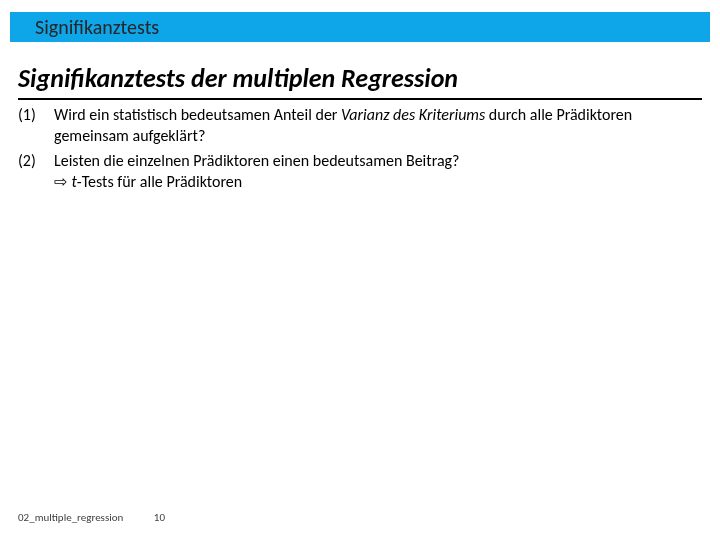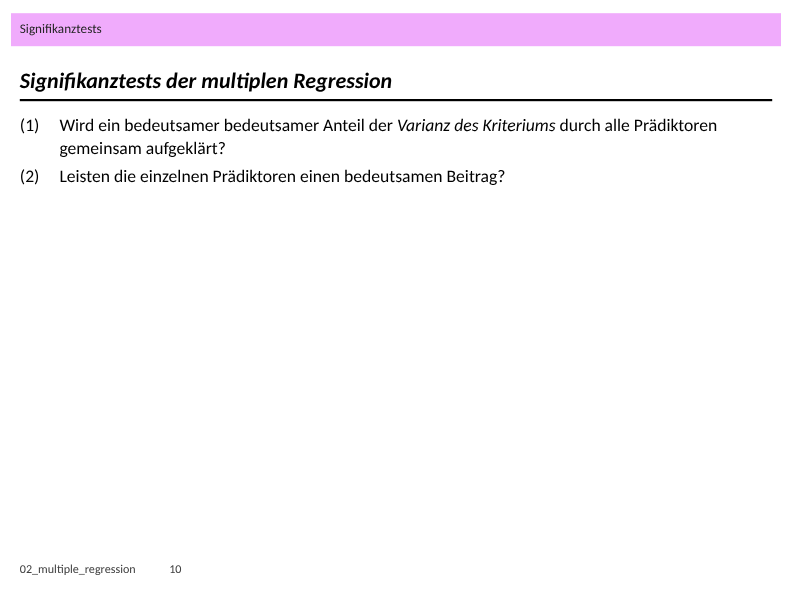--- a/index.html
+++ b/index.html
@@ -17,36 +17,36 @@
     width: 720px;
     height: 540px;
     box-sizing: border-box;
   }
   .header-band {
     position: absolute;
     top: 12px;
     left: 10px;
     right: 10px;
     height: 30px;
-    background: #f0abfc;
+    background: #0ea5e9;
     display: flex;
     align-items: center;
-    padding-left: 8px;
+    padding-left: 25px;
     box-sizing: border-box;
-    font-size: 12px;
+    font-size: 20px;
     color: #262626;
   }
   .title {
     position: absolute;
     top: 62px;
     left: 18px;
     right: 18px;
     font-weight: 700;
     font-style: italic;
-    font-size: 20px;
+    font-size: 26px;
     color: #000000;
     border-bottom: 2px solid #000000;
     padding-bottom: 4px;
   }
   .body {
     position: absolute;
     top: 104px;
     left: 18px;
     right: 22px;
     font-size: 16px;
@@ -95,28 +95,31 @@
 
   <div class="title">
     <span>Signifikanztests der multiplen Regression</span>
   </div>
 
   <div class="body">
 
     <div class="list-row">
       <div class="num">(1)</div>
       <div class="txt">
-        <span>Wird ein bedeutsamer bedeutsamer Anteil der </span><span class="italic">Varianz des Kriteriums</span><span> durch alle Prädiktoren gemeinsam aufgeklärt?</span>
+        <span>Wird ein statistisch bedeutsamen Anteil der </span><span class="italic">Varianz des Kriteriums</span><span> durch alle Prädiktoren gemeinsam aufgeklärt?</span>
       </div>
     </div>
 
     <div class="list-row">
       <div class="num">(2)</div>
       <div class="txt">
         <span>Leisten die einzelnen Prädiktoren einen bedeutsamen Beitrag?</span><span class="italic"></span><span></span>
+        <div class="sub">
+          <span class="arrow">⇨</span><span class="italic">t</span><span>-Tests für alle Prädiktoren</span>
+        </div>
       </div>
     </div>
 
   </div>
 
   <div class="footer">
     <span>02_multiple_regression</span>
     <span class="page">10</span>
   </div>
 

